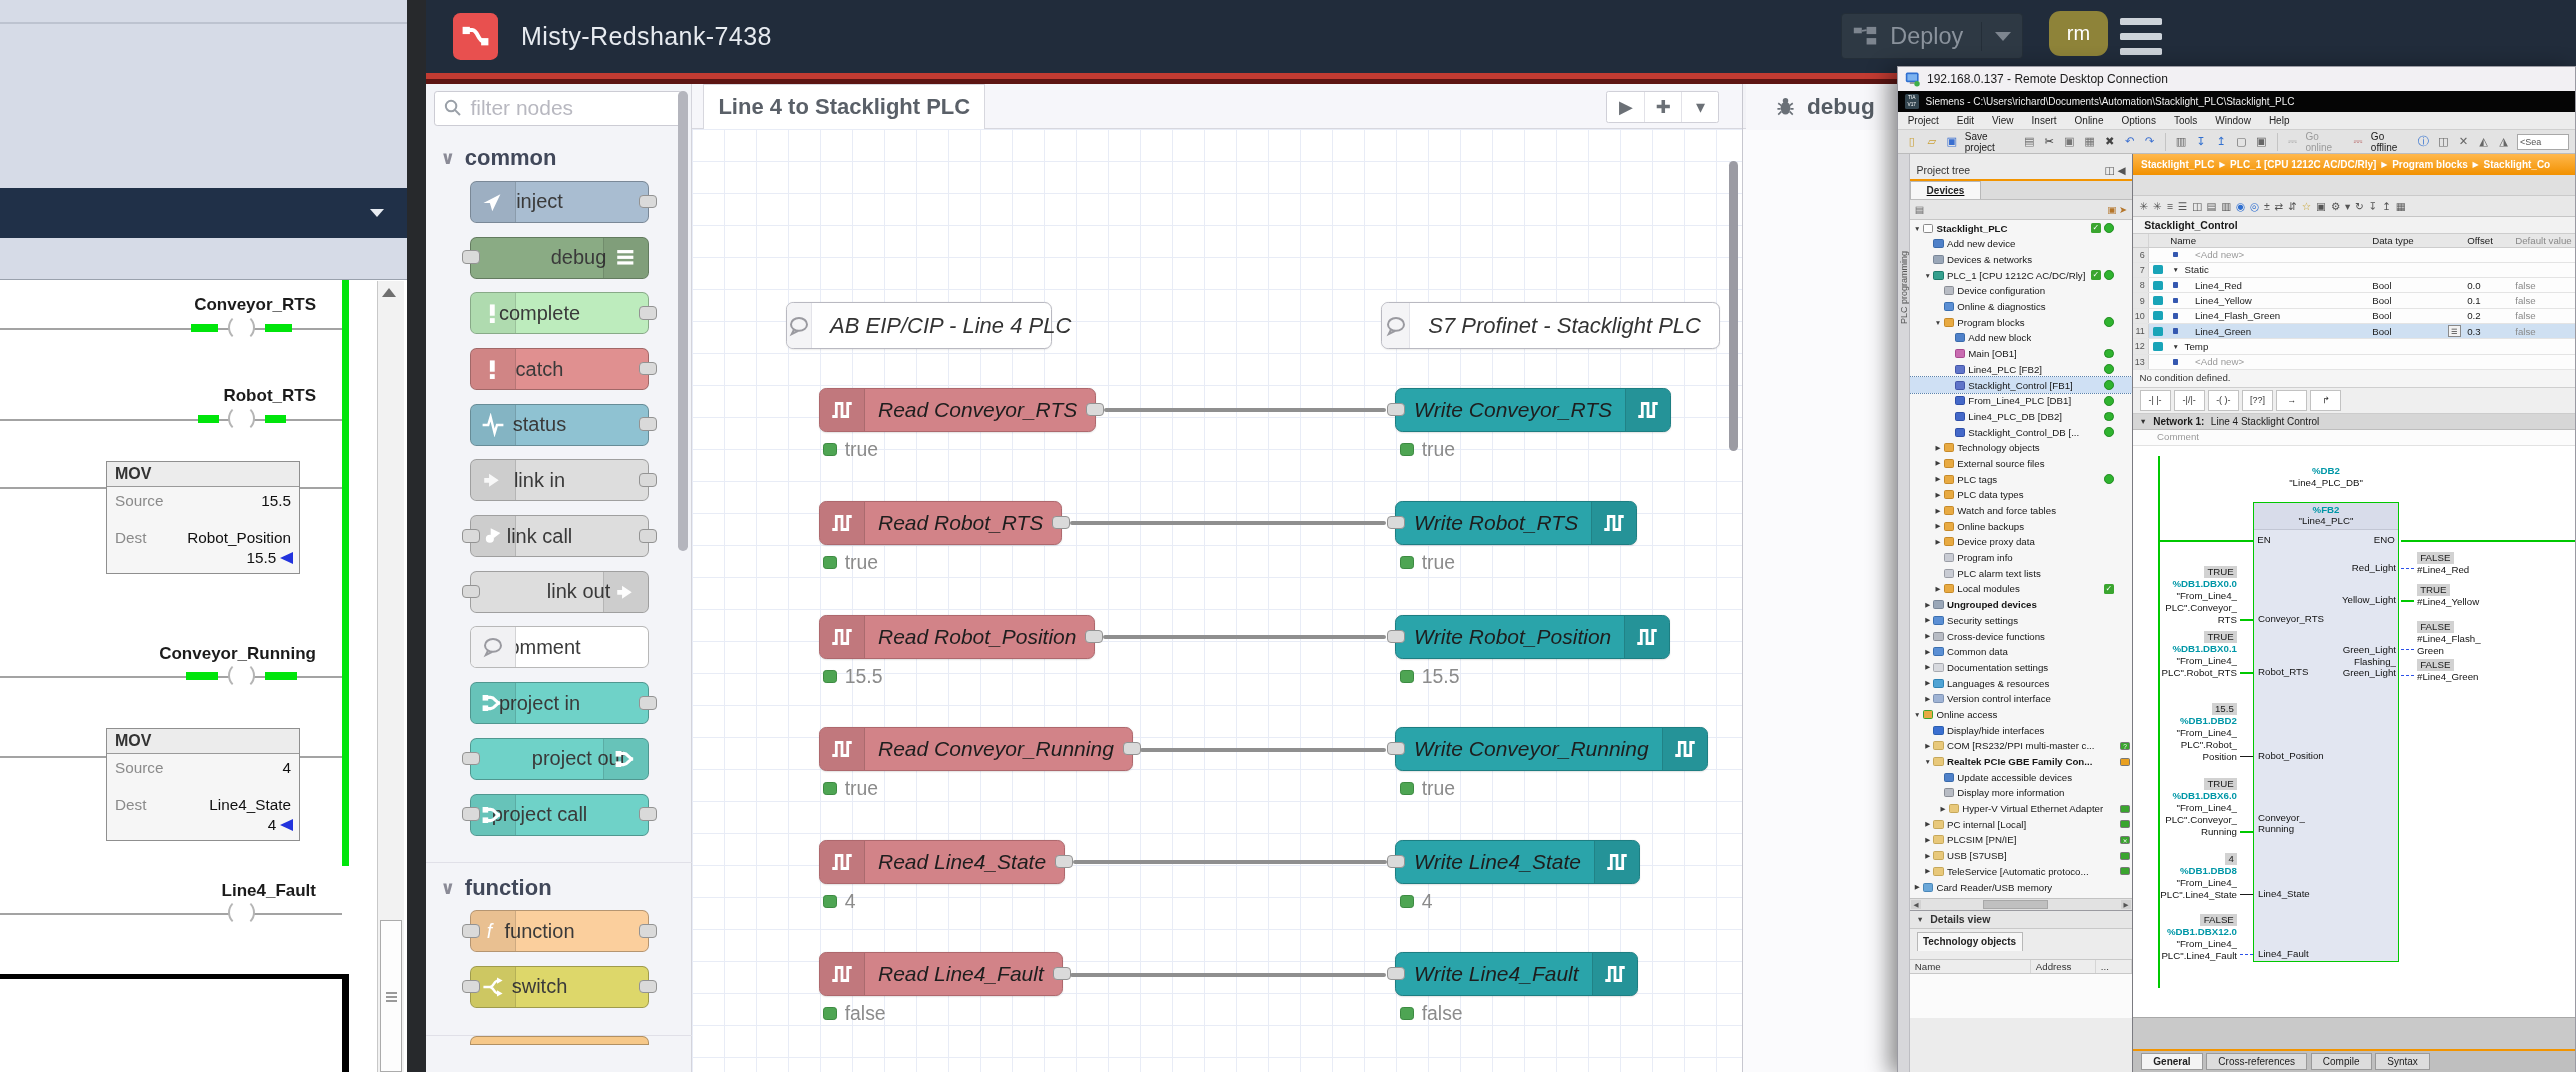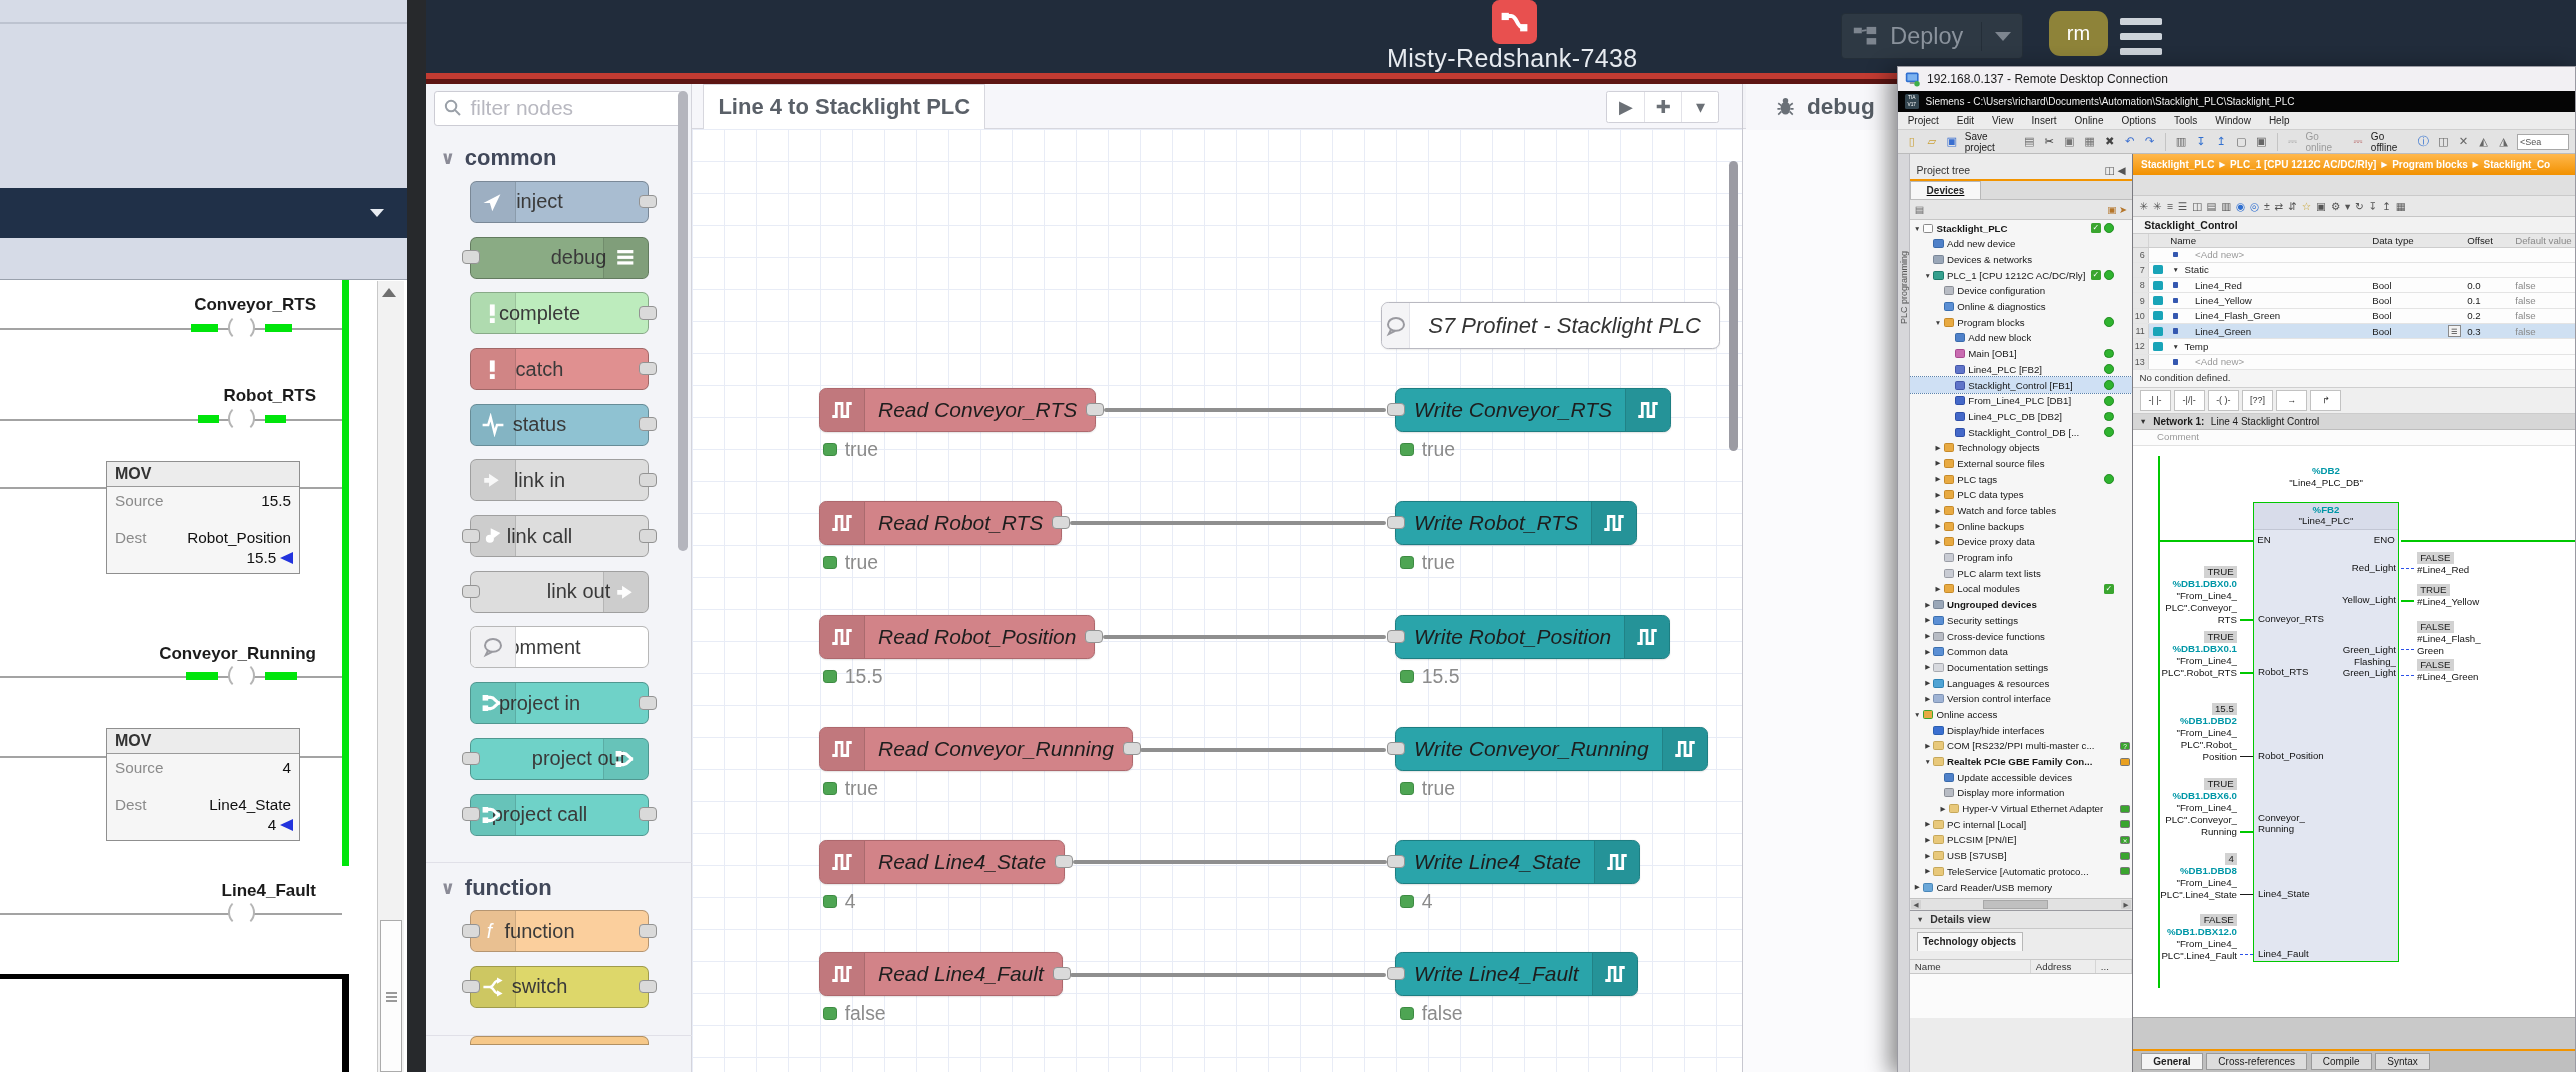--- a/index.html
+++ b/index.html
@@ -26,21 +26,21 @@
   .barrow{position:absolute;left:0;width:100%;display:flex;justify-content:flex-end;padding-right:6.5px;font-size:15.3px;color:#101010;align-items:center;gap:3.2px;}
   .blarr{width:0;height:0;border-top:6.5px solid transparent;border-bottom:6.5px solid transparent;border-right:13px solid #2233dd;}
   #ladsb{left:377px;top:281px;width:27.4px;height:792px;background:#f2f2f2;border-left:0.8px solid #c8c8c8;}
   #ladsb .up{position:absolute;left:4px;top:6.5px;width:0;height:0;border-left:7.3px solid transparent;border-right:7.3px solid transparent;border-bottom:9px solid #6f6f6f;}
   #ladsb .thumb{position:absolute;left:1.6px;top:639px;width:22.6px;height:152px;background:#fdfdfd;border:0.8px solid #ababab;}
   #ladsb .grip{position:absolute;left:5.6px;top:71px;width:11.3px;height:1.6px;background:#9a9a9a;box-shadow:0 4px 0 #9a9a9a,0 8px 0 #9a9a9a;}
   #paneedge{left:407px;top:0;width:18.5px;height:1073px;background:#27292c;}
 
   
   #nr{left:426px;top:0;width:2150px;height:1073px;background:#fff;}
-  #nrhead{position:absolute;left:0;top:0;width:100%;height:73px;background:#212c3b;display:flex;align-items:center;flex-direction:column;}
+  #nrhead{position:absolute;left:0;top:0;width:100%;height:73px;background:#212c3b;display:flex;align-items:center;}
   #nrlogo{width:45px;height:47px;background:#e8504f;border-radius:7.3px;margin-left:27.4px;display:flex;align-items:center;justify-content:center;}
   #nrtitle{color:#e7ebf0;font-size:25px;margin-left:22.6px;letter-spacing:0.4px;}
   #redline{position:absolute;left:0;top:73px;width:100%;height:11.3px;background:linear-gradient(#c23b32 0 55%,#5d1513 55% 100%);}
   #deploy{position:absolute;left:1415px;top:13px;width:182px;height:46px;background:#2e3944;border:0.8px solid #242e38;border-radius:4px;display:flex;align-items:center;justify-content:center;gap:13px;color:#8a929c;font-size:23.4px;}
   #deploy .sep{width:0.8px;height:29px;background:#242e38;margin-left:4.8px;}
   #deploy .car{width:0;height:0;border-left:8px solid transparent;border-right:8px solid transparent;border-top:9px solid #7d858f;}
   #avatar{position:absolute;left:1623px;top:10.5px;width:59px;height:45px;border-radius:11.3px;background:#8e8339;color:#fff;font-size:20px;display:flex;align-items:center;justify-content:center;}
   #hamb{position:absolute;left:1694px;top:18px;width:42px;height:37px;display:flex;flex-direction:column;justify-content:space-between;}
   #hamb i{display:block;height:7.3px;background:#cdd3da;border-radius:1.6px;}
 
@@ -455,20 +455,29 @@
     <div id="cvtabs">
       <div id="cvtab">Line 4 to Stacklight PLC</div>
       <div id="cvbtns">
         <div class="b">▶</div>
         <div class="b">✚</div>
         <div class="b">▾</div>
       </div>
     </div>
     <div id="canvas">
       <div id="cvsb"></div>
+    <div class="cmt" style="left: 94px; top: 173px; width: 266px;">
+          <div class="ci">
+            <svg width="24" height="24" viewBox="0 0 30 30">
+              <ellipse cx="15" cy="13" rx="10" ry="8" fill="none" stroke="#9a9aa0" stroke-width="2.5"></ellipse>
+              <path d="M9 19 L6 25 L14 21" fill="none" stroke="#9a9aa0" stroke-width="2.5"></path>
+            </svg>
+          </div>
+          <div class="cl">AB EIP/CIP - Line 4 PLC</div>
+        </div>
         <div class="cmt" style="left: 689px; top: 173px; width: 339px;">
           <div class="ci">
             <svg width="24" height="24" viewBox="0 0 30 30">
               <ellipse cx="15" cy="13" rx="10" ry="8" fill="none" stroke="#9a9aa0" stroke-width="2.5"></ellipse>
               <path d="M9 19 L6 25 L14 21" fill="none" stroke="#9a9aa0" stroke-width="2.5"></path>
             </svg>
           </div>
           <div class="cl">S7 Profinet - Stacklight PLC</div>
         </div>
         <div class="fnode read" style="left: 127px; top: 259px;">

